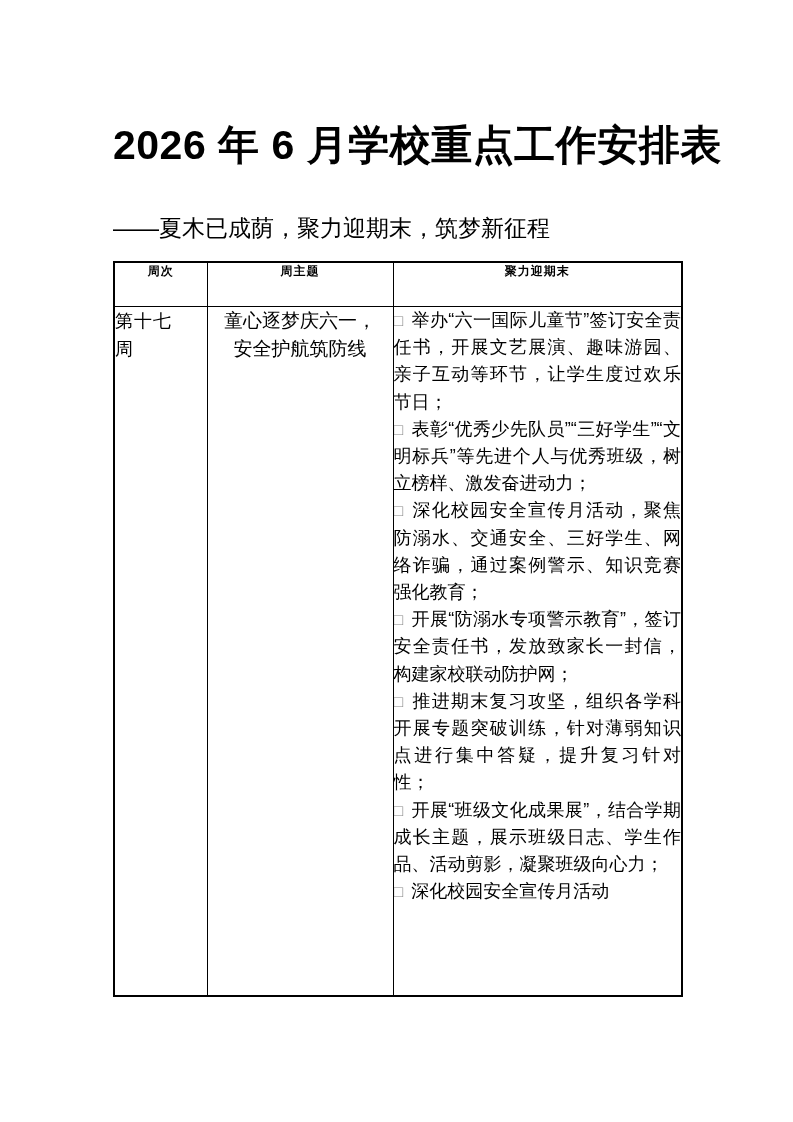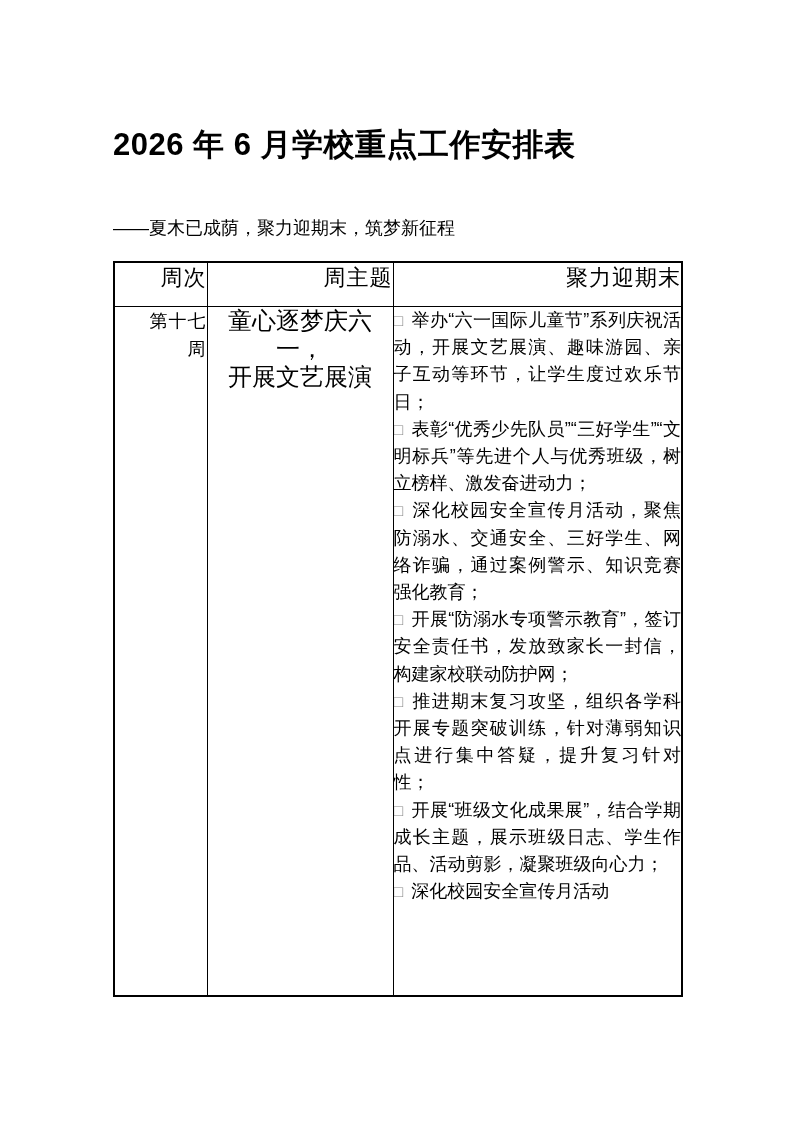--- a/index.html
+++ b/index.html
@@ -18,31 +18,31 @@
   .page {
     position: relative;
     width: 793px;
     height: 1122px;
     box-sizing: border-box;
   }
   .doc-title {
     position: absolute;
     left: 113px;
     top: 124px;
-    font-size: 31px;
+    font-size: 41px;
     font-weight: bold;
     letter-spacing: 0.5px;
     line-height: 42px;
     white-space: nowrap;
   }
   .doc-subtitle {
     position: absolute;
     left: 113px;
     top: 215px;
-    font-size: 18px;
+    font-size: 23px;
     line-height: 26px;
     white-space: nowrap;
   }
   .work-table {
     position: absolute;
     left: 113px;
     top: 261px;
     width: 568px;
     border-collapse: collapse;
     table-layout: fixed;
@@ -55,37 +55,37 @@
   }
   .work-table {
     border: 2px solid #000000;
   }
   .col-week { width: 93px; }
   .col-theme { width: 186px; }
   .col-content { width: 289px; }
 
   thead th {
     height: 43px;
-    text-align: right;
+    text-align: center;
     vertical-align: middle;
-    font-size: 22px;
-    font-weight: normal;
+    font-size: 12px;
+    font-weight: bold;
     letter-spacing: 1px;
   }
   .cell-week {
-    text-align: right;
+    text-align: left;
     vertical-align: middle;
     font-size: 18px;
     line-height: 28px;
     letter-spacing: 1px;
   }
   .cell-theme {
     text-align: center;
     vertical-align: middle;
-    font-size: 24px;
+    font-size: 19px;
     line-height: 28px;
   }
   .cell-theme .theme-line-1 { display: block; }
   .cell-theme .theme-line-2 { display: block; }
 
   .cell-content {
     vertical-align: top;
     font-size: 18px;
     line-height: 27.2px;
     padding: 6px 6px 0 8px;
@@ -126,25 +126,25 @@
       </tr>
     </thead>
     <tbody>
       <tr>
         <td class="cell-week">
           <span class="week-line-1">第十七</span><br>
           <span class="week-line-2">周</span>
         </td>
         <td class="cell-theme">
           <span class="theme-line-1">童心逐梦庆六一，</span>
-          <span class="theme-line-2">开展文艺展演</span>
+          <span class="theme-line-2">安全护航筑防线</span>
         </td>
         <td class="cell-content" style="height: 688px; max-height: 688px;">
           <div class="bullet-item">
-            <span class="bullet-mark">□</span><span>举办“六一国际儿童节”系列庆祝活动，开展文艺展演、趣味游园、亲子互动等环节，让学生度过欢乐节日；</span>
+            <span class="bullet-mark">□</span><span>举办“六一国际儿童节”签订安全责任书，开展文艺展演、趣味游园、亲子互动等环节，让学生度过欢乐节日；</span>
           </div>
           <div class="bullet-item">
             <span class="bullet-mark">□</span><span>表彰“优秀少先队员”“三好学生”“文明标兵”等先进个人与优秀班级，树立榜样、激发奋进动力；</span>
           </div>
           <div class="bullet-item">
             <span class="bullet-mark">□</span><span>深化校园安全宣传月活动，聚焦防溺水、交通安全、三好学生、网络诈骗，通过案例警示、知识竞赛强化教育；</span>
           </div>
           <div class="bullet-item">
             <span class="bullet-mark">□</span><span>开展“防溺水专项警示教育”，签订安全责任书，发放致家长一封信，构建家校联动防护网；</span>
           </div>

